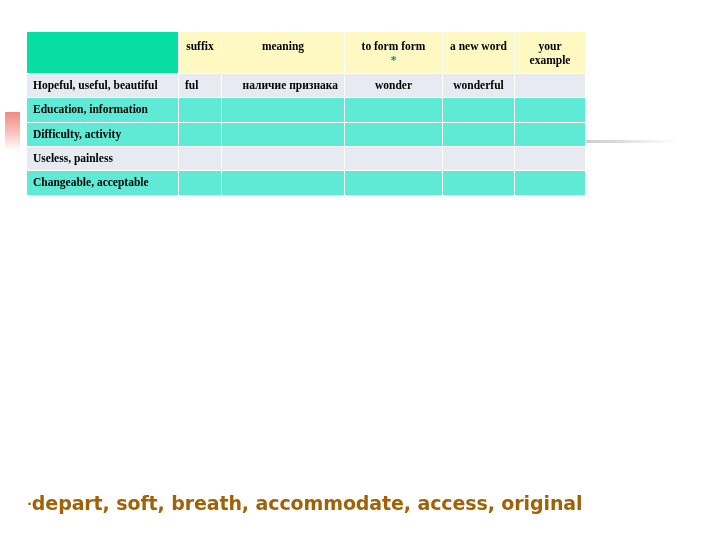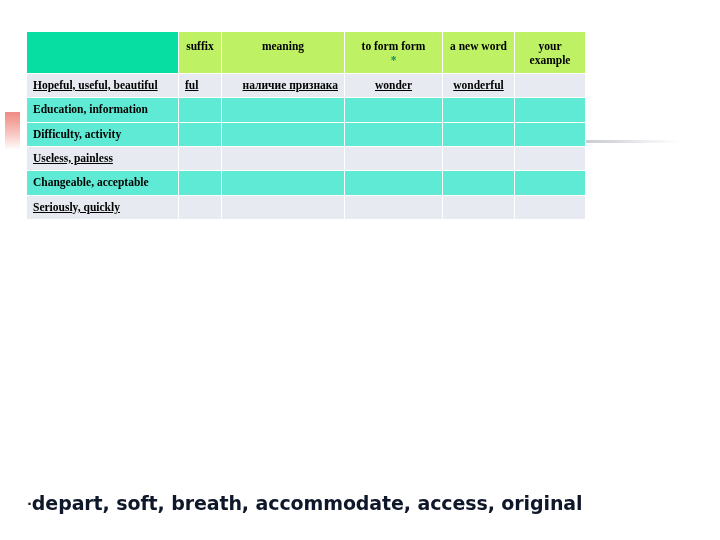--- a/index.html
+++ b/index.html
@@ -51,32 +51,32 @@
     vertical-align: top;
     font-size: 11.5px;
     font-weight: bold;
     color: #000000;
     line-height: 1.25;
     font-family: "Liberation Serif", serif;
   }
 
   
   #suffix-table thead th {
-    background: #bef264;
+    background: #fef9c3;
     text-align: center;
     vertical-align: top;
     padding-top: 7px;
     font-size: 11.5px;
   }
   #suffix-table thead th.corner {
     background: #07dea2;
   }
 
   
-  tr.row-light td { background: #e7eaf1; text-decoration: underline; }
+  tr.row-light td { background: #e7eaf1; }
   tr.row-dark  td { background: #5eead4; }
 
   
   col.c-term    { width: 151px; }
   col.c-suffix  { width: 42px; }
   col.c-meaning { width: 122px; }
   col.c-form    { width: 97px; }
   col.c-newword { width: 71px; }
   col.c-example { width: 70px; }
 
@@ -90,21 +90,21 @@
   .asterisk { color: #0b8f69; }
 
   
   #bottom-note {
     position: absolute;
     left: 27px;
     top: 492px;
     font-family: "DejaVu Sans", sans-serif;
     font-size: 19px;
     font-weight: bold;
-    color: #0f172a;
+    color: #a16207;
     white-space: nowrap;
     letter-spacing: -0.1px;
   }
   #bottom-note .bullet {
     font-size: 13px;
     vertical-align: 2px;
   }
 </style>
 </head>
 <body>
@@ -165,26 +165,18 @@
         <td class="example"></td>
       </tr>
       <tr class="row-dark">
         <td class="term">Changeable, acceptable</td>
         <td class="suffix"></td>
         <td class="meaning"></td>
         <td class="form"></td>
         <td class="newword"></td>
         <td class="example"></td>
       </tr>
-      <tr class="row-light">
-        <td class="term">Seriously, quickly</td>
-        <td class="suffix"></td>
-        <td class="meaning"></td>
-        <td class="form"></td>
-        <td class="newword"></td>
-        <td class="example"></td>
-      </tr>
     </tbody>
 </table>
 
 <div id="bottom-note">
   <span class="bullet">·</span><span>depart, soft, breath, accommodate, access, original</span>
 </div>
 
 </body></html>

